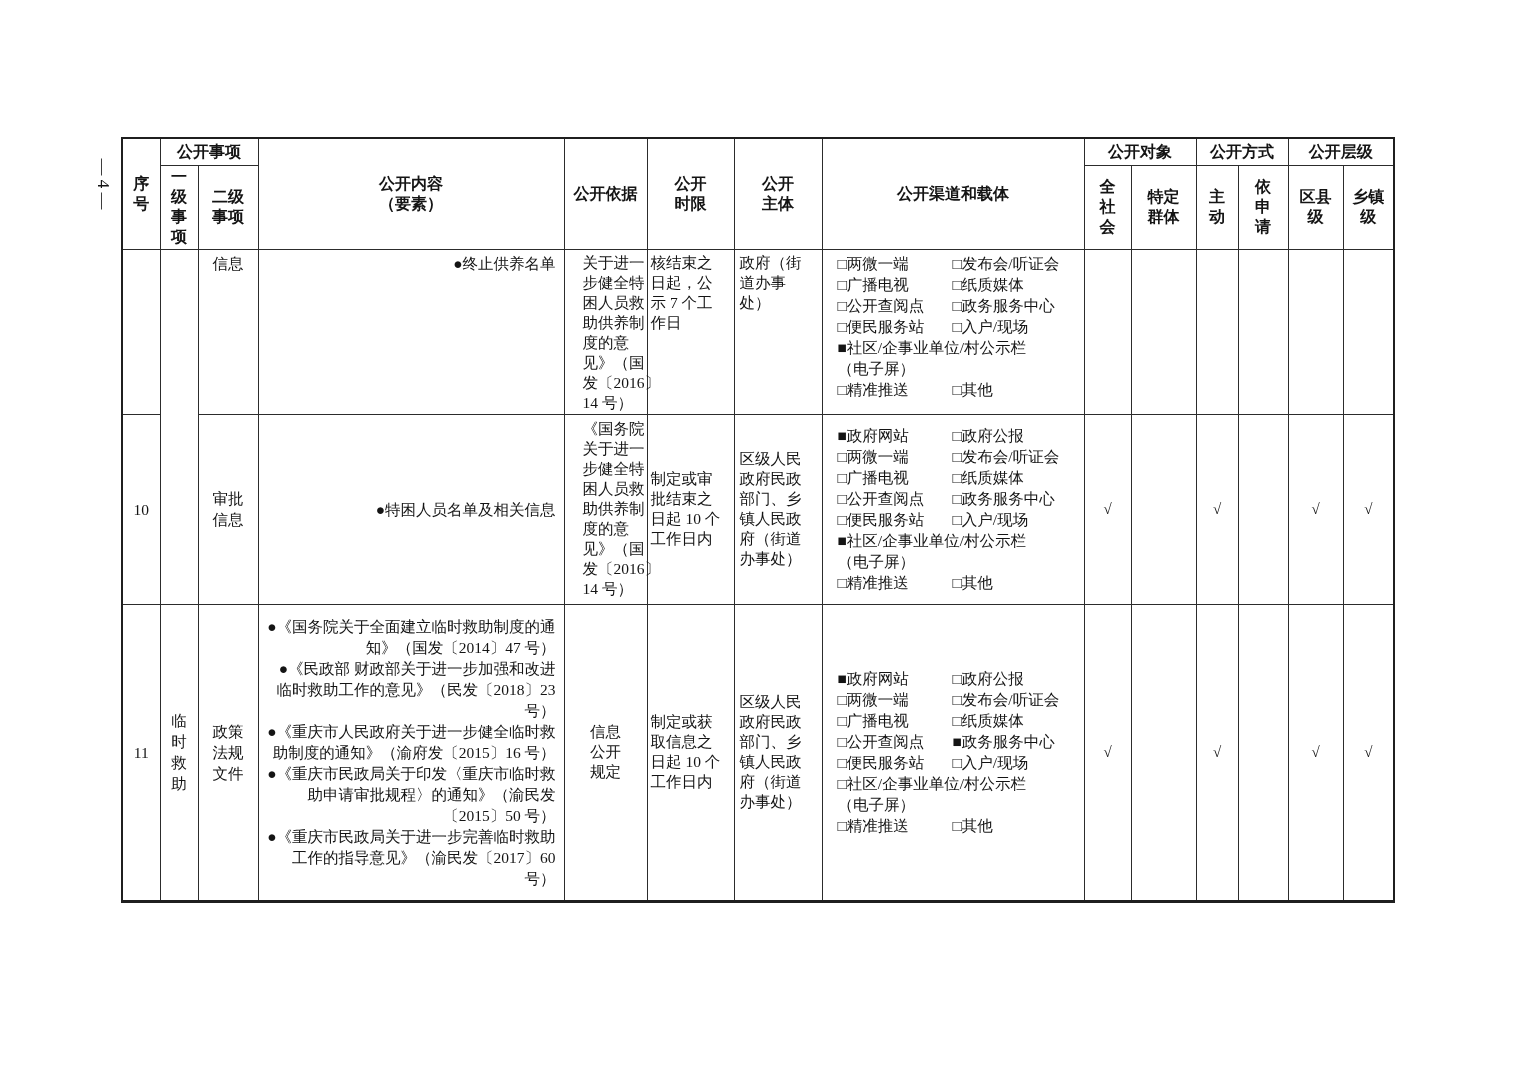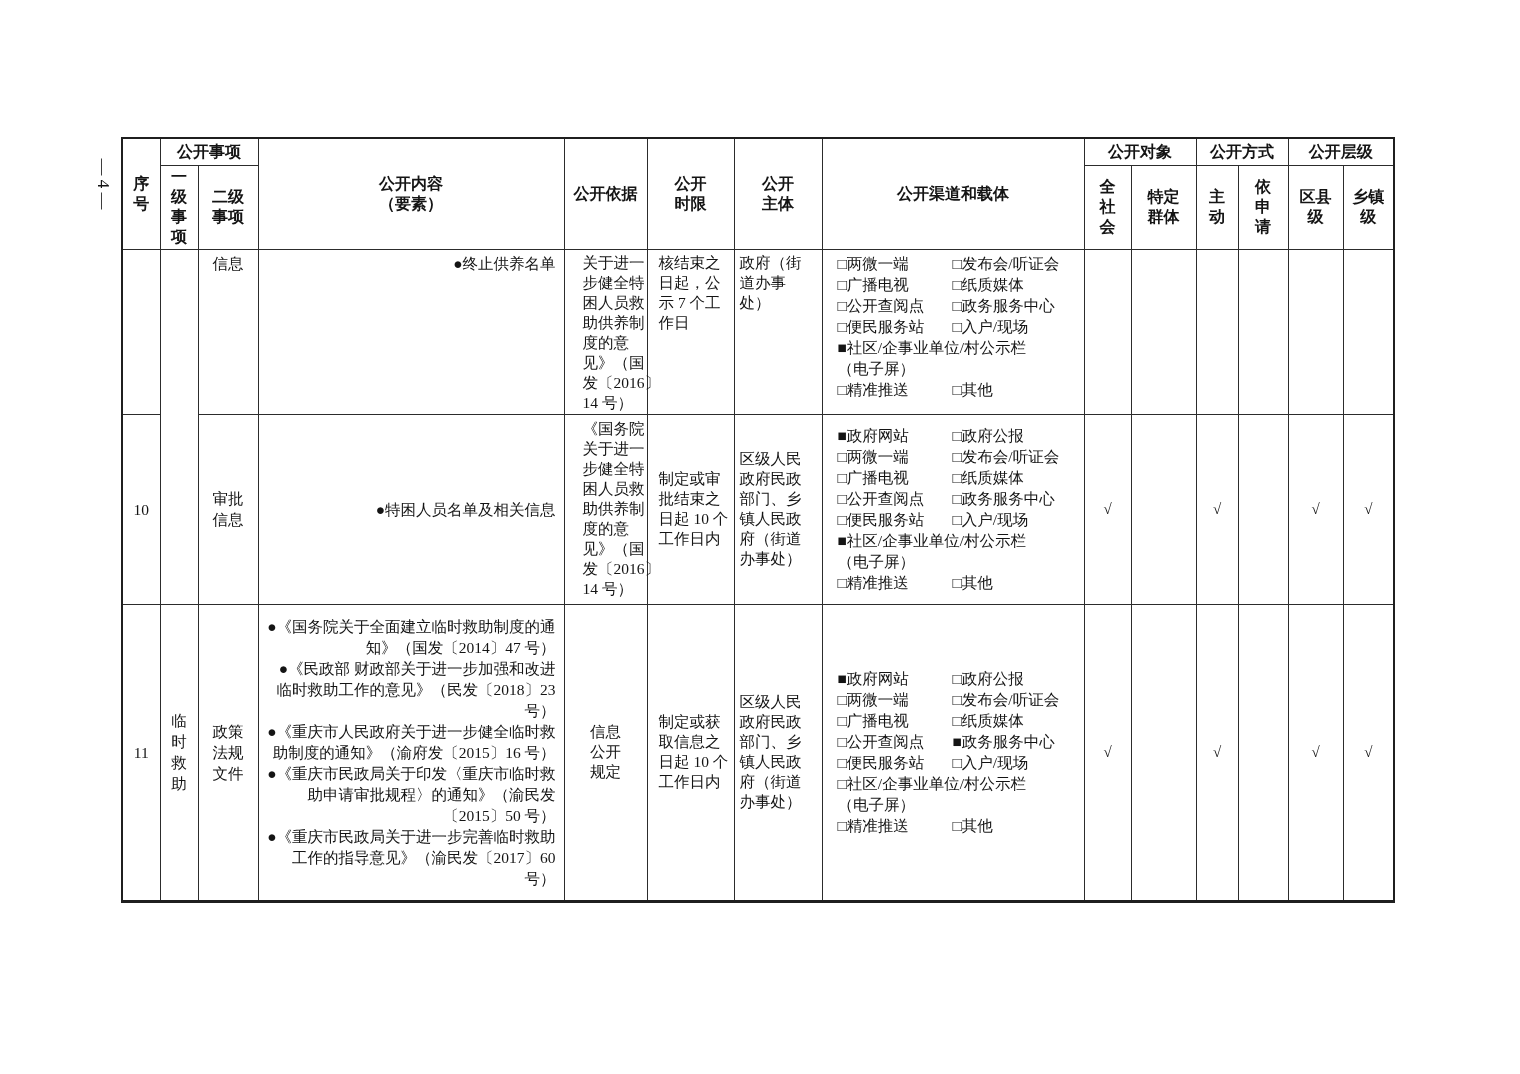--- a/index.html
+++ b/index.html
@@ -23,21 +23,21 @@
   }
   td { font-size:15.5px; line-height:21px; vertical-align:middle; }
   tr.h1 { height:27px; } tr.h2 { height:84px; }
   tr.ra { height:165px; } tr.r10 { height:190px; } tr.r11 { height:297px; }
   tr.ra td { vertical-align:top; padding-top:3px; }
   td.no { text-align:center; }
   td.lv { text-align:center; white-space:pre-line; }
   td.content { text-align:right; white-space:pre-wrap; padding:0 8px; }
   td.basis { text-align:left; white-space:pre; line-height:20px; padding:0 18px; }
   td.basis.ctr { text-align:center; white-space:pre-line; }
-  td.time { text-align:left; white-space:pre; line-height:20px; padding:0 11px; }
+  td.time { text-align:left; white-space:pre; line-height:20px; padding:0 3px; }
   td.subject { text-align:left; white-space:pre; line-height:20px; padding:8px 5px; }
   td.chcell { padding:2px 2px 2px 15px;margin-left:32px; }
   .ch-line { white-space:nowrap; }
   .chl { display:inline-block; width:115px; }
   td.mark { text-align:center; font-size:15px; }
 </style>
 </head>
 <body>
 
 <div class="page-no">— 4 —</div>

